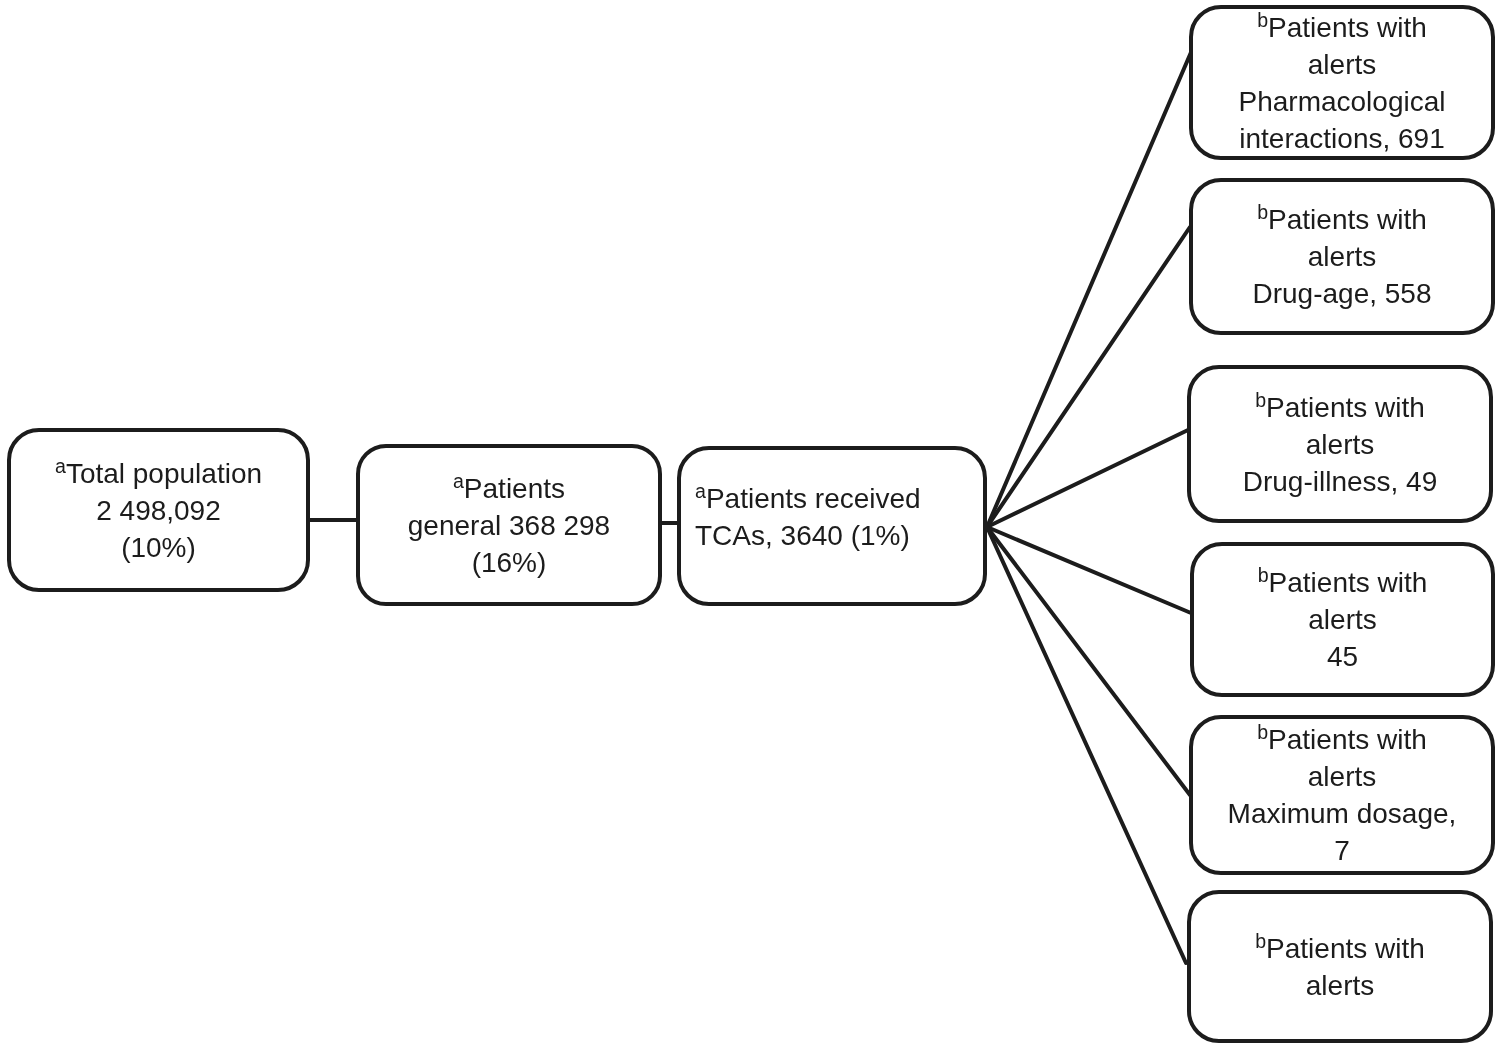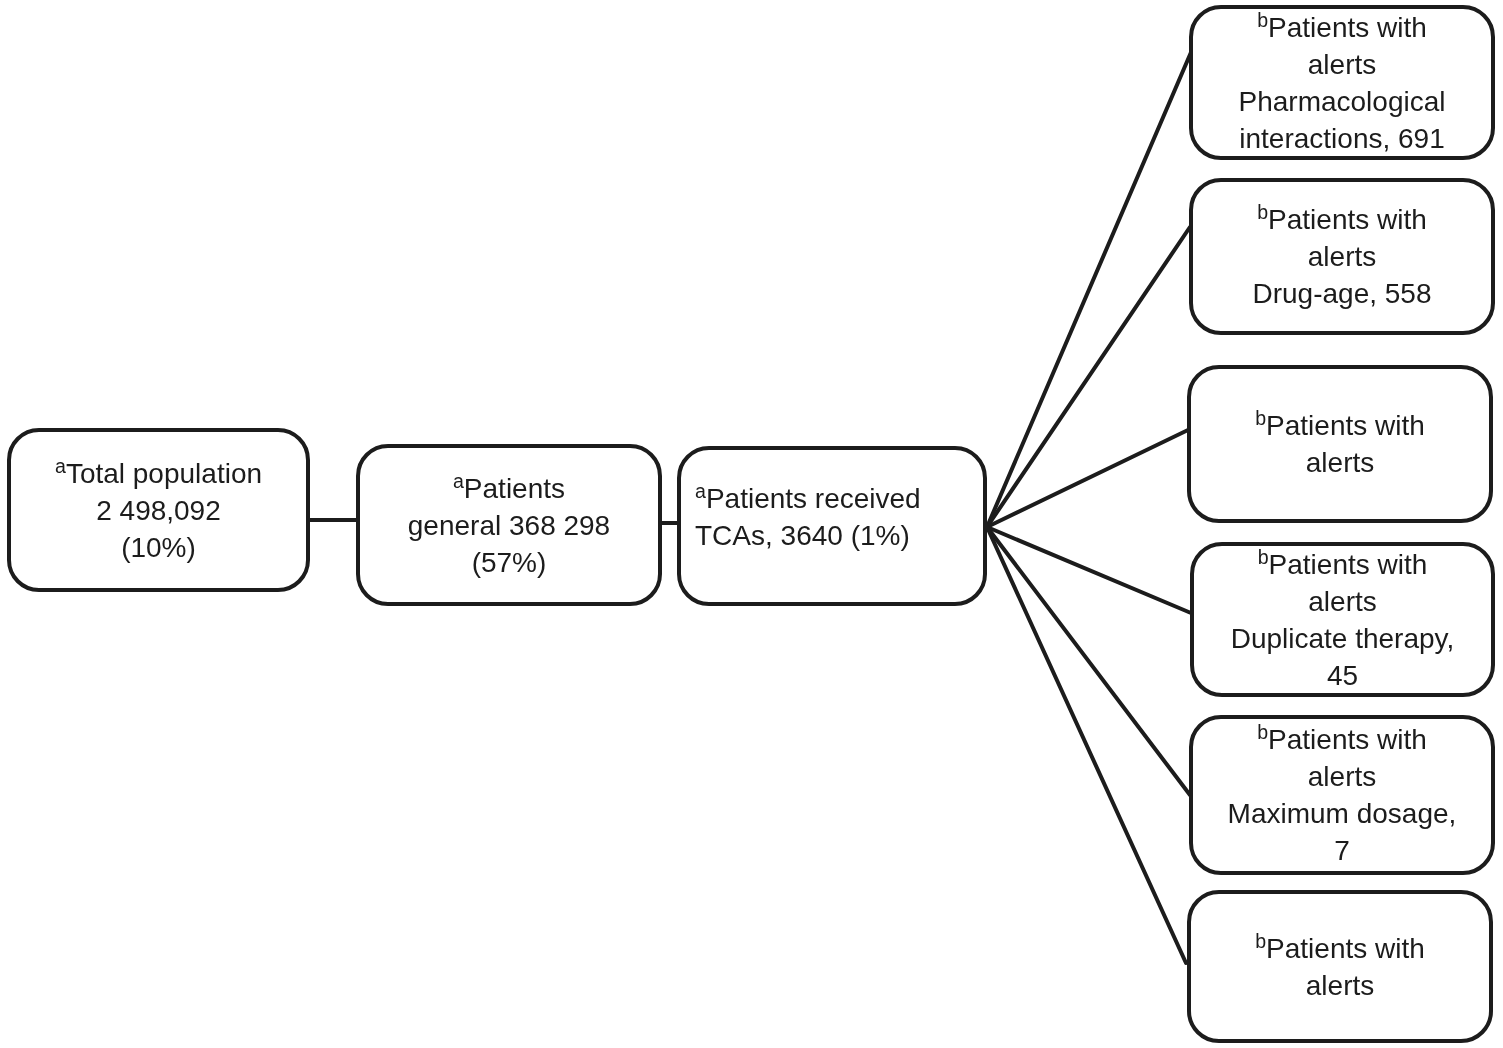--- a/index.html
+++ b/index.html
@@ -38,21 +38,21 @@
     line-height: 0;
   }
   .box-left {
     justify-content: flex-start;
     align-items: flex-start;
     text-align: left;
     padding: 30px 8px 0 14px;
   }
   
   #node-total        { left: 7px;    top: 428px; width: 303px; height: 164px; }
-  #node-general      { left: 356px;  top: 444px; width: 306px; height: 162px; }
+  #node-general      { left: 356px;  top: 444px; width: 306px; height: 162px; border-radius: 30px; }
   #node-tcas         { left: 677px;  top: 446px; width: 310px; height: 160px; }
   #node-alert-0      { left: 1189px; top: 5px;   width: 306px; height: 155px; }
   #node-alert-1      { left: 1189px; top: 178px; width: 306px; height: 157px; }
   #node-alert-2      { left: 1187px; top: 365px; width: 306px; height: 158px; }
   #node-alert-3      { left: 1190px; top: 542px; width: 305px; height: 155px; }
   #node-alert-4      { left: 1189px; top: 715px; width: 306px; height: 160px; }
   #node-alert-5      { left: 1187px; top: 890px; width: 306px; height: 153px; }
 </style>
 </head>
 <body>
@@ -74,21 +74,21 @@
 
   <div class="box" id="node-total">
     <div class="ln"><span class="sup">a</span><span>Total population</span></div>
     <div class="ln">2 498,092</div>
     <div class="ln">(10%)</div>
   </div>
 
   <div class="box" id="node-general">
     <div class="ln"><span class="sup">a</span><span>Patients</span></div>
     <div class="ln">general 368 298</div>
-    <div class="ln">(57%)</div>
+    <div class="ln">(16%)</div>
   </div>
 
   <div class="box box-left" id="node-tcas">
     <div class="ln"><span class="sup">a</span><span>Patients received</span></div>
     <div class="ln">TCAs, 3640 (1%)</div>
   </div>
 
   <div class="box" id="node-alert-0">
     <div class="ln"><span class="sup">b</span><span>Patients with</span></div>
     <div class="ln">alerts</div>
@@ -98,26 +98,26 @@
 
   <div class="box" id="node-alert-1">
     <div class="ln"><span class="sup">b</span><span>Patients with</span></div>
     <div class="ln">alerts</div>
     <div class="ln">Drug-age, 558</div>
   </div>
 
   <div class="box" id="node-alert-2">
     <div class="ln"><span class="sup">b</span><span>Patients with</span></div>
     <div class="ln">alerts</div>
+    <div class="ln">Drug-illness, 49</div>
   </div>
 
   <div class="box" id="node-alert-3">
     <div class="ln"><span class="sup">b</span><span>Patients with</span></div>
     <div class="ln">alerts</div>
-    <div class="ln">Duplicate therapy,</div>
     <div class="ln">45</div>
   </div>
 
   <div class="box" id="node-alert-4">
     <div class="ln"><span class="sup">b</span><span>Patients with</span></div>
     <div class="ln">alerts</div>
     <div class="ln">Maximum dosage,</div>
     <div class="ln">7</div>
   </div>
 

